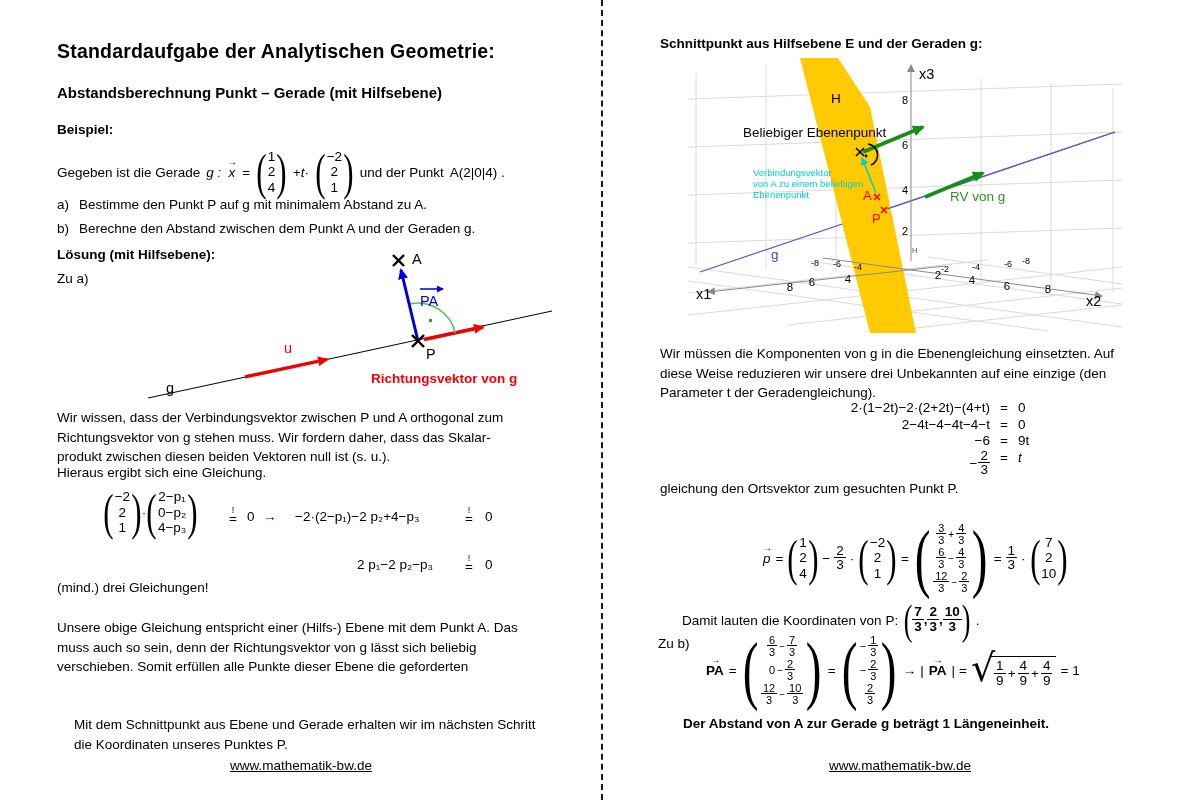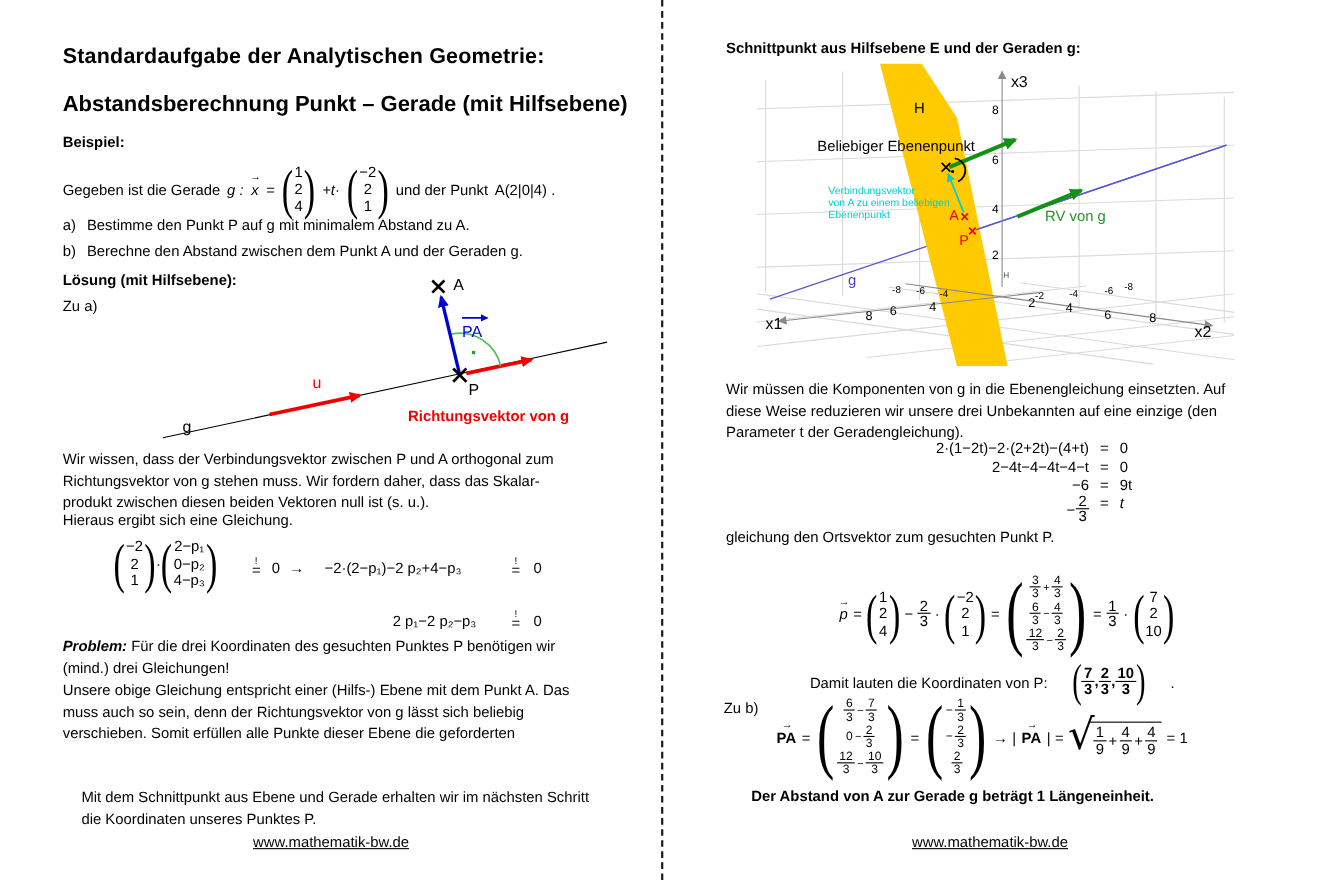--- a/index.html
+++ b/index.html
@@ -4,21 +4,21 @@
 <style>
   html,body{margin:0;padding:0}
   body{width:1200px;height:800px;background:#fff;position:relative;overflow:hidden;
        font-family:"Liberation Sans","DejaVu Sans",sans-serif;color:#000;font-size:13.5px}
   .abs{position:absolute}
   .b{font-weight:700}
   .i{font-style:italic}
   .bi{font-weight:700;font-style:italic}
   .lh{line-height:19.5px}
   .title{font-size:19.5px;font-weight:700;letter-spacing:.2px}
-  .sub{font-size:20px;font-weight:700}
+  .sub{font-size:15px;font-weight:700}
   .h13{font-size:13.5px;font-weight:700}
   .divider{position:absolute;left:601px;top:0;height:800px;width:0;border-left:2px dashed #1a1a1a}
   .link{color:#000000;text-decoration:underline;cursor:pointer}
   .ctr{text-align:center}
   .row{display:flex;align-items:center}
   
   .vect{display:inline-flex;align-items:center}
   .pnum{display:inline-flex;flex-direction:column;align-items:center;line-height:15.5px;padding:0 1px}
   .paren{font-family:"Liberation Serif","DejaVu Serif",serif;display:inline-block;
          transform:scaleX(.62);margin:0 -3px;line-height:.86;font-weight:400}
@@ -172,24 +172,20 @@
   <span class="abs" style="left:428px;top:20px">0</span>
   <span class="abs" style="left:300px;top:68px">2 p₁−2 p₂−p₃</span>
   <span class="abs exq" style="left:408px;top:65px">
     <span class="bang">!</span>
     <span>=</span>
   </span>
   <span class="abs" style="left:428px;top:68px">0</span>
 </div>
 
 <div class="abs lh" style="left:57px;top:578px">
-  <div>
-    <span class="bi">Problem:</span>
-    <span>Für die drei Koordinaten des gesuchten Punktes P  benötigen wir</span>
-  </div>
   <div>(mind.) drei Gleichungen!</div>
 </div>
 
 <div class="abs lh" style="left:57px;top:618px">
   <div>Unsere obige Gleichung entspricht einer (Hilfs-) Ebene mit dem Punkt A. Das</div>
   <div>muss auch so sein, denn der Richtungsvektor von g lässt sich beliebig</div>
   <div>verschieben. Somit erfüllen alle Punkte dieser Ebene die geforderten</div>
 </div>
 
 <div class="abs lh" style="left:74px;top:715px">
@@ -419,21 +415,21 @@
     <span class="paren p50">(</span>
     <span class="pnum">
       <span>7</span>
       <span>2</span>
       <span>10</span>
     </span>
     <span class="paren p50">)</span>
   </span>
 </div>
 
-<div class="abs row" style="left:682px;top:598px;width:440px;height:44px;justify-content:center;gap:23px">
+<div class="abs row" style="left:682px;top:598px;width:440px;height:44px;justify-content:flex-start;gap:6px">
   <span>Damit lauten die Koordinaten von P:</span>
   <span class="vect b">
     <span class="paren p42">(</span>
     <span class="fr bb">
         <span class="n">7</span>
         <span class="d">3</span>
       </span>
     <span>,</span>
     <span class="fr bb">
         <span class="n">2</span>

